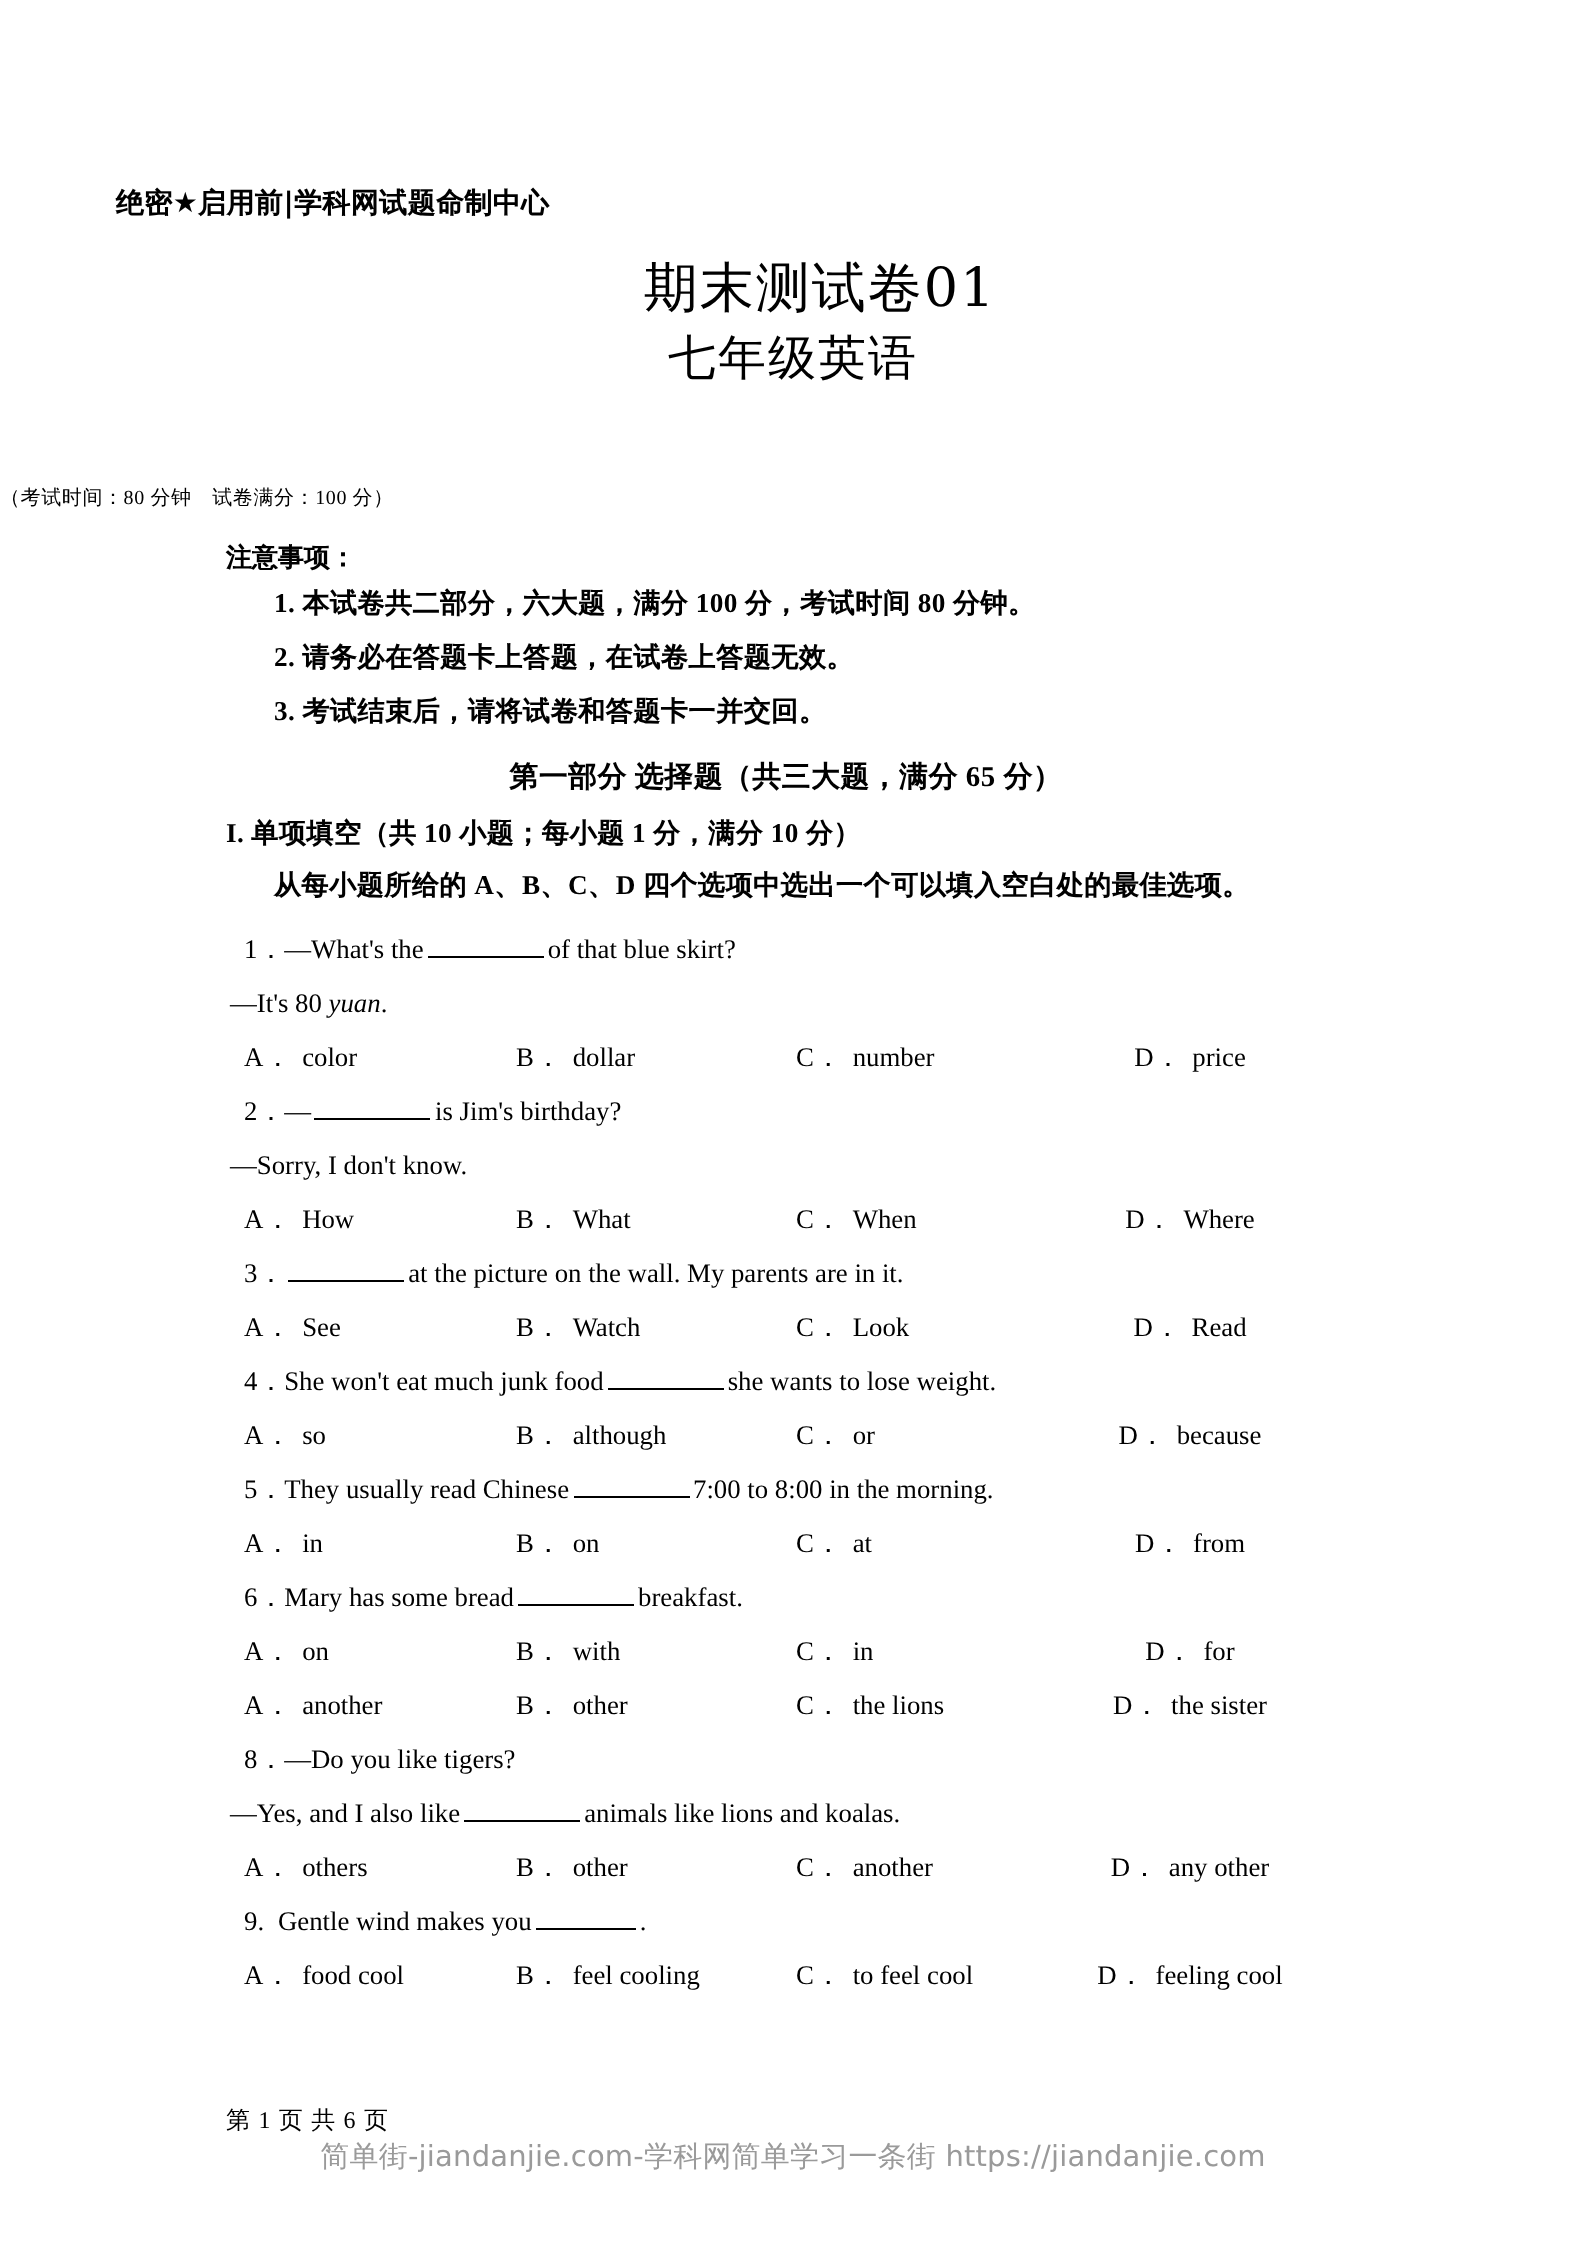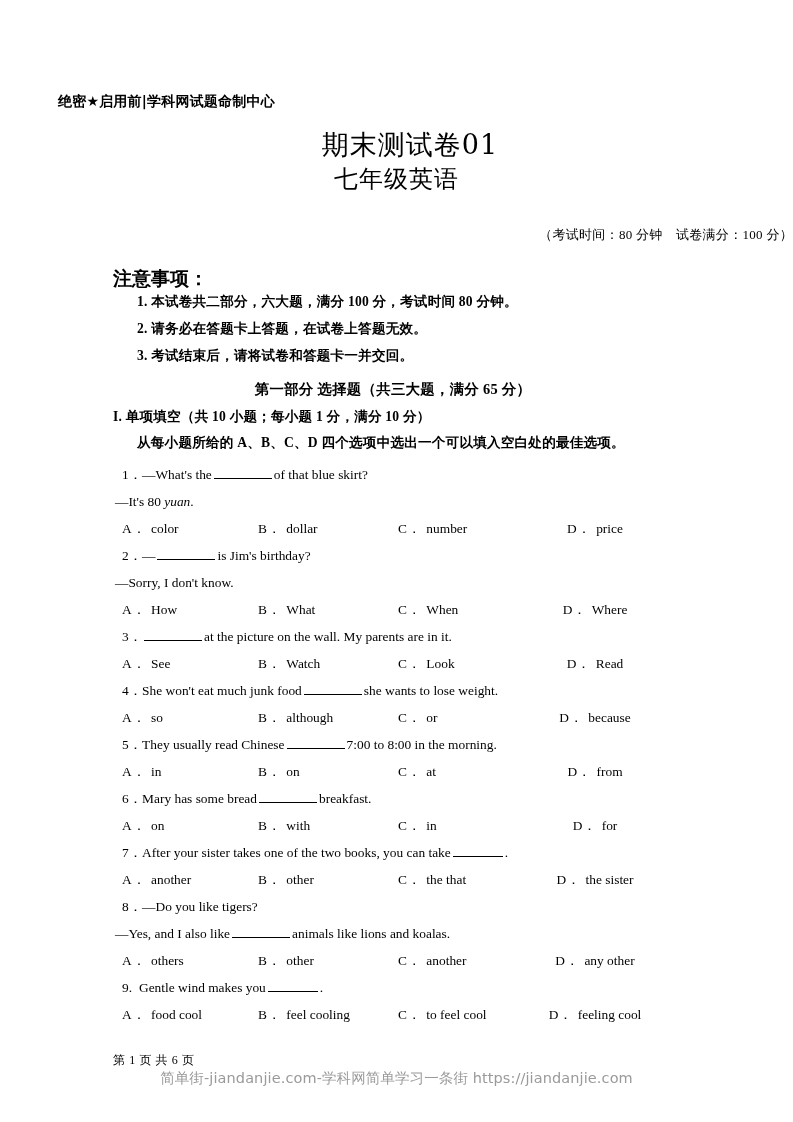--- a/index.html
+++ b/index.html
@@ -57,38 +57,38 @@
     line-height: 32px;
     letter-spacing: 1px;
     margin-top: 1px;
     font-weight: normal;
   }
 
   .exam-meta {
     position: absolute;
     left: 0;
     right: 0;
-    top: 226px;
-    text-align: right;
-    font-size: 13px;
+    top: 242px;
+    text-align: left;
+    font-size: 10px;
     letter-spacing: 0.3px;
   }
 
   
   .content {
     position: absolute;
     left: 113px;
     top: 268px;
     width: 560px;
     font-size: 13.6px;
   }
 
   .notice-title {
     font-weight: bold;
-    font-size: 19px;
+    font-size: 13px;
     line-height: 21px;
     margin-bottom: 3px;
   }
   .notice-item {
     font-weight: bold;
     font-size: 13.6px;
     line-height: 20px;
     margin: 0 0 7px 24px;
     letter-spacing: 0.2px;
   }
@@ -271,25 +271,24 @@
       <div class="q-stem"><span class="q-num">6．</span><span>Mary has some bread</span><span class="blank"></span><span>breakfast.</span></div>
       <div class="q-options">
         <div class="opt opt-a"><span class="opt-label">A．</span><span class="opt-text">on</span></div>
         <div class="opt opt-b"><span class="opt-label">B．</span><span class="opt-text">with</span></div>
         <div class="opt opt-c"><span class="opt-label">C．</span><span class="opt-text">in</span></div>
         <div class="opt opt-d"><span class="opt-label">D．</span><span class="opt-text">for</span></div>
       </div>
     </div>
 
     <div class="q-block">
-      <div class="q-stem"><span class="q-num">7．</span><span>After your sister takes one of the two books, you can take</span><span class="blank short"></span><span>.</span></div>
       <div class="q-options">
         <div class="opt opt-a"><span class="opt-label">A．</span><span class="opt-text">another</span></div>
         <div class="opt opt-b"><span class="opt-label">B．</span><span class="opt-text">other</span></div>
-        <div class="opt opt-c"><span class="opt-label">C．</span><span class="opt-text">the that</span></div>
+        <div class="opt opt-c"><span class="opt-label">C．</span><span class="opt-text">the lions</span></div>
         <div class="opt opt-d"><span class="opt-label">D．</span><span class="opt-text">the sister</span></div>
       </div>
     </div>
 
     <div class="q-block">
       <div class="q-stem"><span class="q-num">8．</span><span>—Do you like tigers?</span></div>
       <div class="q-stem cont"><span>—Yes, and I also like</span><span class="blank"></span><span>animals like lions and koalas.</span></div>
       <div class="q-options">
         <div class="opt opt-a"><span class="opt-label">A．</span><span class="opt-text">others</span></div>
         <div class="opt opt-b"><span class="opt-label">B．</span><span class="opt-text">other</span></div>

